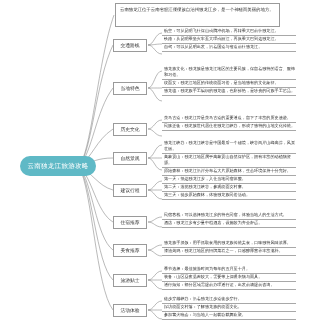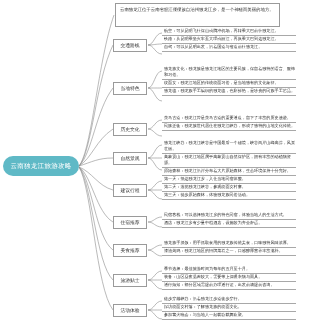--- a/index.html
+++ b/index.html
@@ -9,21 +9,21 @@
     font-family:"DejaVu Sans","Liberation Sans",sans-serif;
     overflow:hidden;
     position:relative;
   }
   #canvas{position:absolute;left:0;top:0;width:300px;height:327px;}
   #svg-links{position:absolute;left:0;top:0;width:300px;height:327px;pointer-events:none;}
 
   
   .root-node{
     position:absolute;
-    left:3px;top:156px;
+    left:20px;top:156px;
     width:76px;height:20px;
     border-radius:10px;
     background:#5fb9c6;
     display:flex;align-items:center;justify-content:center;
     box-sizing:border-box;
   }
   .root-label{
     color:#ffffff;
     font-size:6.5px;
     line-height:1;

